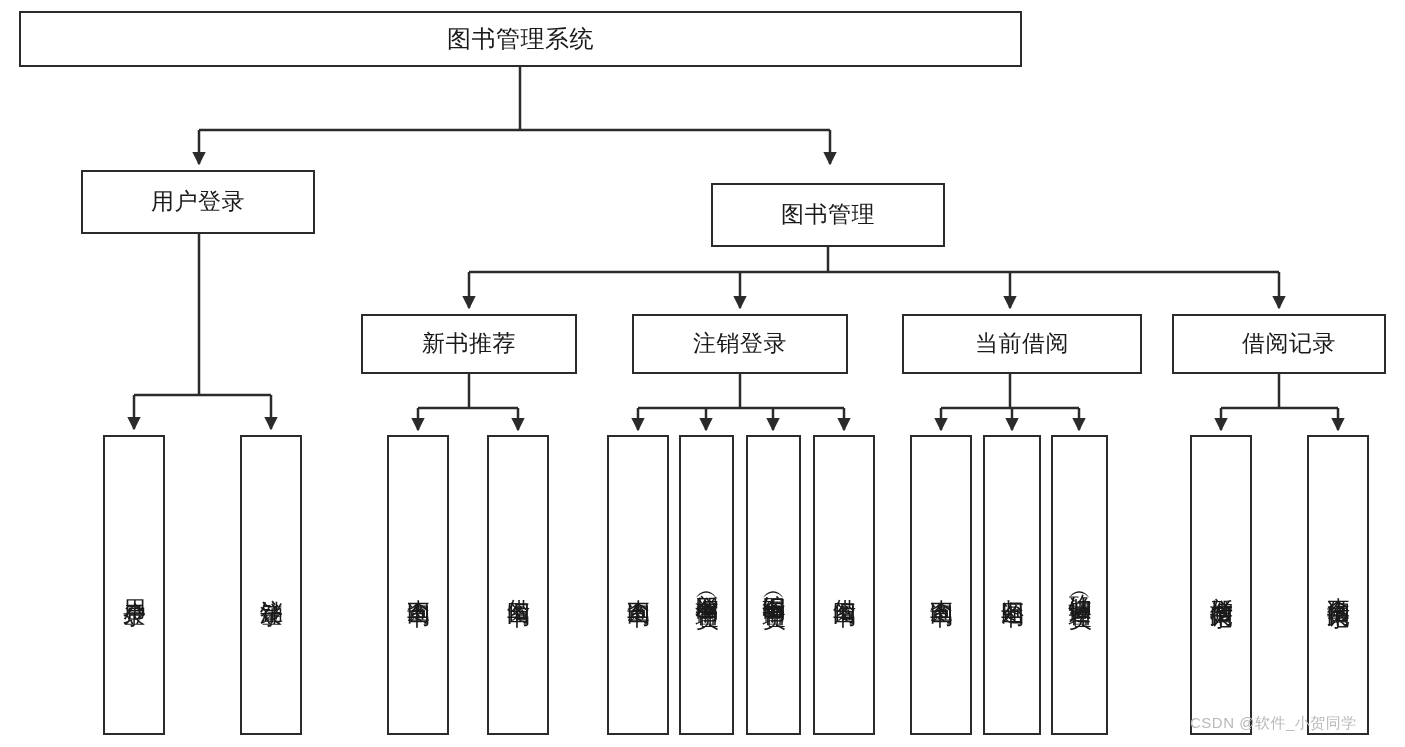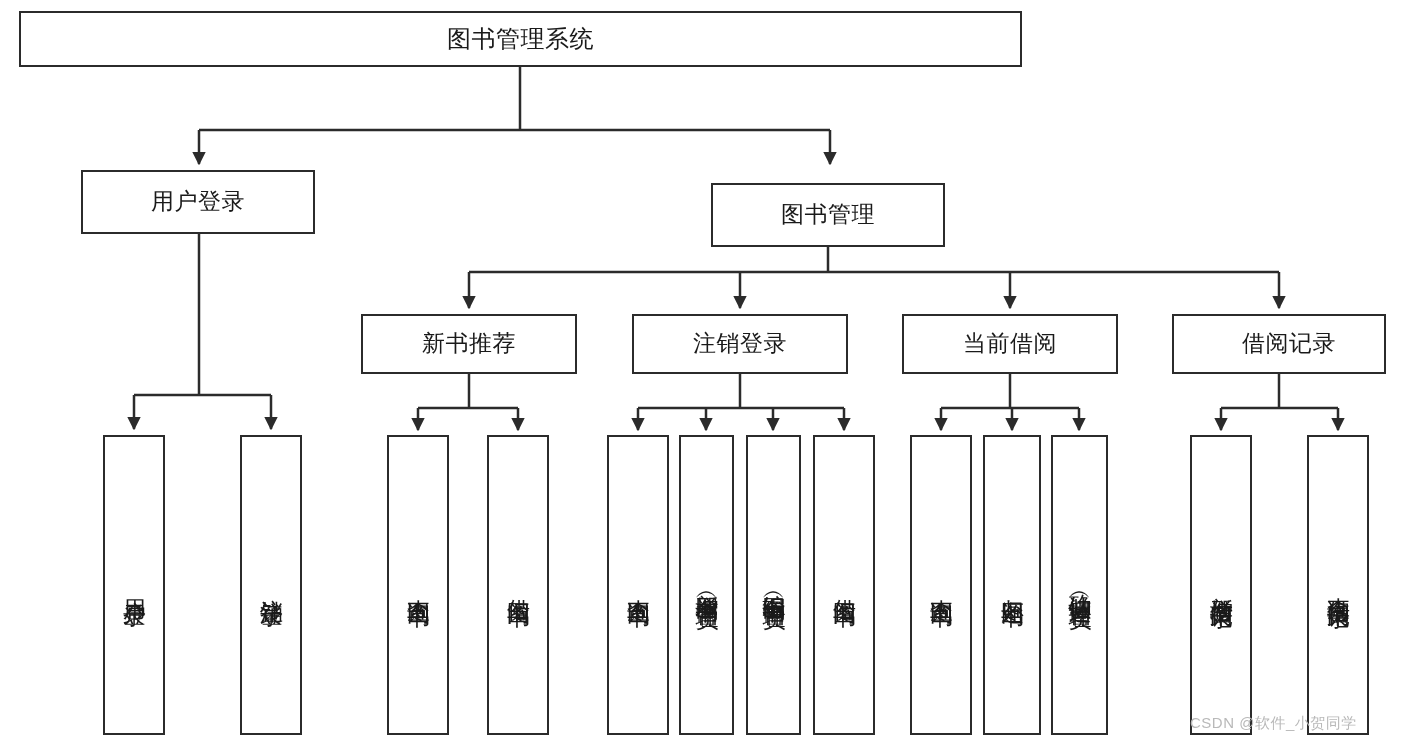--- a/index.html
+++ b/index.html
@@ -130,21 +130,21 @@
   <div class="node horiz" style="left: 711px; top: 183px; width: 234px; height: 64px;">
     <span class="label">图书管理</span>
   </div>
 
   <div class="node horiz" style="left: 361px; top: 314px; width: 216px; height: 60px;">
     <span class="label">新书推荐</span>
   </div>
   <div class="node horiz" style="left: 632px; top: 314px; width: 216px; height: 60px;">
     <span class="label">注销登录</span>
   </div>
-  <div class="node horiz" style="left: 902px; top: 314px; width: 216px; height: 60px;">
+  <div class="node horiz" style="left: 902px; top: 314px; width: 240px; height: 60px;">
     <span class="label">当前借阅</span>
   </div>
   <div class="node horiz" style="left: 1172px; top: 314px; width: 214px; height: 60px; padding-left: 20px;">
     <span class="label">借阅记录</span>
   </div>
 
   <div class="node vert" style="left: 103px; top: 435px; width: 62px; height: 300px;">
     <span class="label">用户登录</span>
   </div>
   <div class="node vert" style="left: 240px; top: 435px; width: 62px; height: 300px;">

